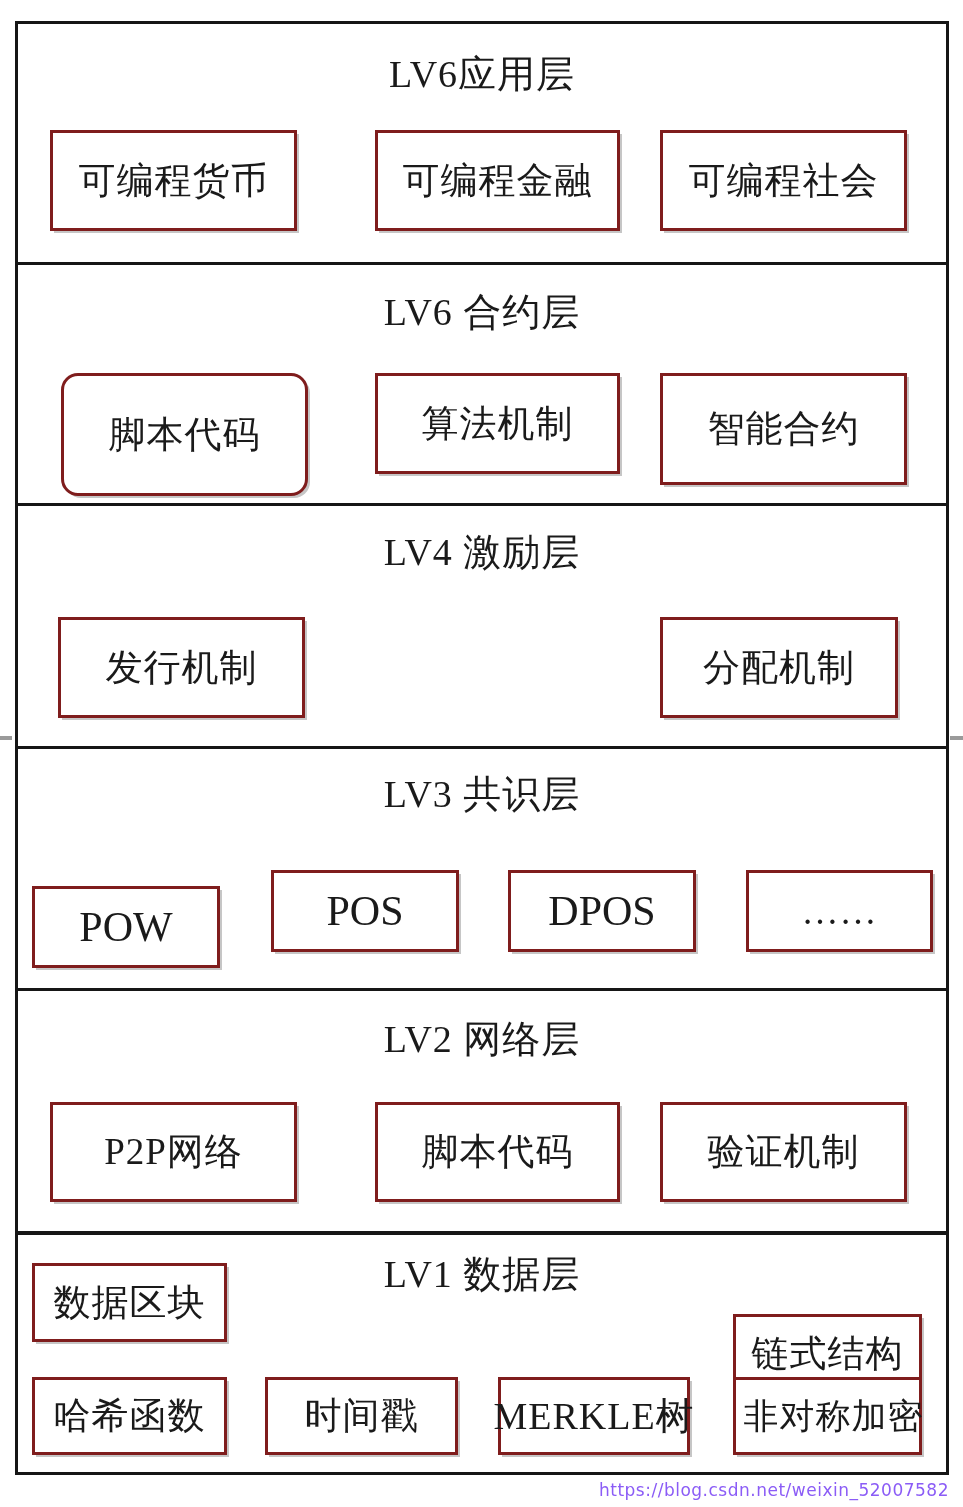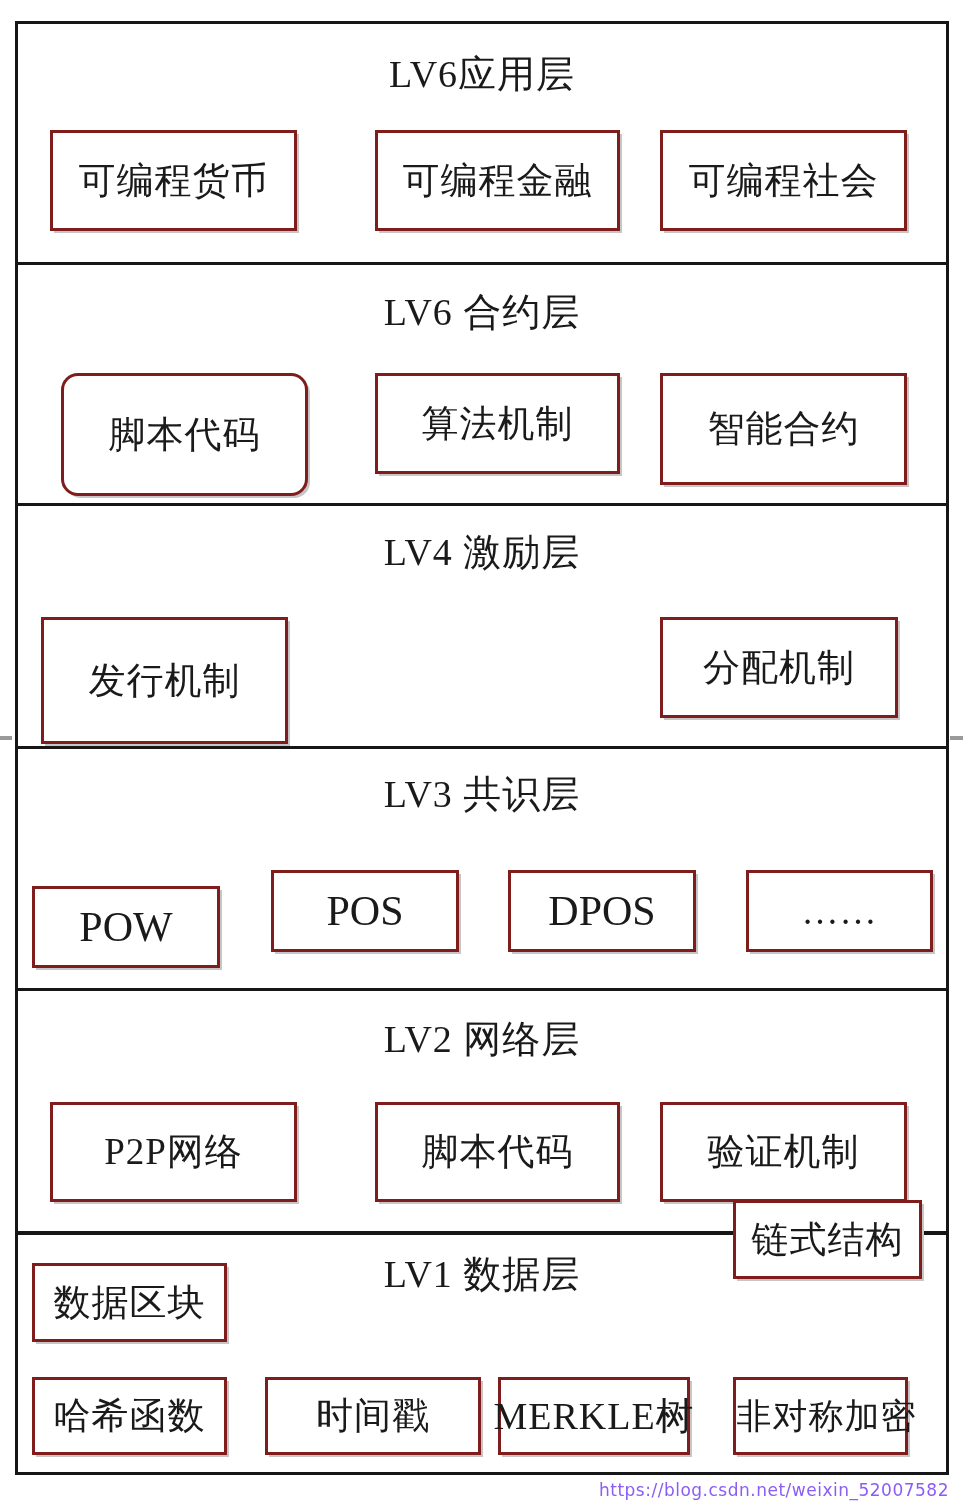--- a/index.html
+++ b/index.html
@@ -70,38 +70,38 @@
   .latin { font-size: 42px; letter-spacing: 0; }
   
   .l1b1 { left: 50px;  top: 130px; width: 247px; height: 101px; }
   .l1b2 { left: 375px; top: 130px; width: 245px; height: 101px; }
   .l1b3 { left: 660px; top: 130px; width: 247px; height: 101px; }
   
   .l2b1 { left: 61px;  top: 373px; width: 247px; height: 123px; border-radius: 17px; }
   .l2b2 { left: 375px; top: 373px; width: 245px; height: 101px; }
   .l2b3 { left: 660px; top: 373px; width: 247px; height: 112px; text-align: right; }
   
-  .l3b1 { left: 41px;  top: 617px; width: 247px; height: 127px; }
+  .l3b1 { left: 58px;  top: 617px; width: 247px; height: 101px; }
   .l3b2 { left: 660px; top: 617px; width: 238px; height: 101px; }
   
   .l4b1 { left: 32px;  top: 870px; width: 188px; height: 82px; margin-top: 16px; }
   .l4b2 { left: 271px; top: 870px; width: 188px; height: 82px; }
   .l4b3 { left: 508px; top: 870px; width: 188px; height: 82px; }
   .l4b4 { left: 746px; top: 870px; width: 187px; height: 82px; }
   
   .l5b1 { left: 50px;  top: 1102px; width: 247px; height: 100px; }
   .l5b2 { left: 375px; top: 1102px; width: 245px; height: 100px; }
   .l5b3 { left: 660px; top: 1102px; width: 247px; height: 100px; }
   
   .l6b1 { left: 32px;  top: 1263px; width: 195px; height: 79px; }
-  .l6b2 { left: 733px; top: 1200px; width: 189px; height: 79px; }
+  .l6b2 { left: 733px; top: 1314px; width: 189px; height: 79px; }
   .l6b3 { left: 32px;  top: 1377px; width: 195px; height: 78px; }
-  .l6b4 { left: 265px; top: 1377px; width: 216px; height: 78px; }
+  .l6b4 { left: 265px; top: 1377px; width: 193px; height: 78px; }
   .l6b5 { left: 498px; top: 1377px; width: 192px; height: 78px; font-size: 38px; }
-  .l6b6 { left: 733px; top: 1377px; width: 175px; height: 78px; font-size: 35px; padding-left: 12px; }
+  .l6b6 { left: 733px; top: 1377px; width: 189px; height: 78px; font-size: 35px; padding-left: 12px; }
   .tick {
     position: absolute;
     height: 4px;
     background: #9a9a9a;
     top: 736px;
   }
   .tick-left  { left: 0; width: 12px; }
   .tick-right { left: 950px; width: 13px; }
   .watermark {
     position: absolute;

